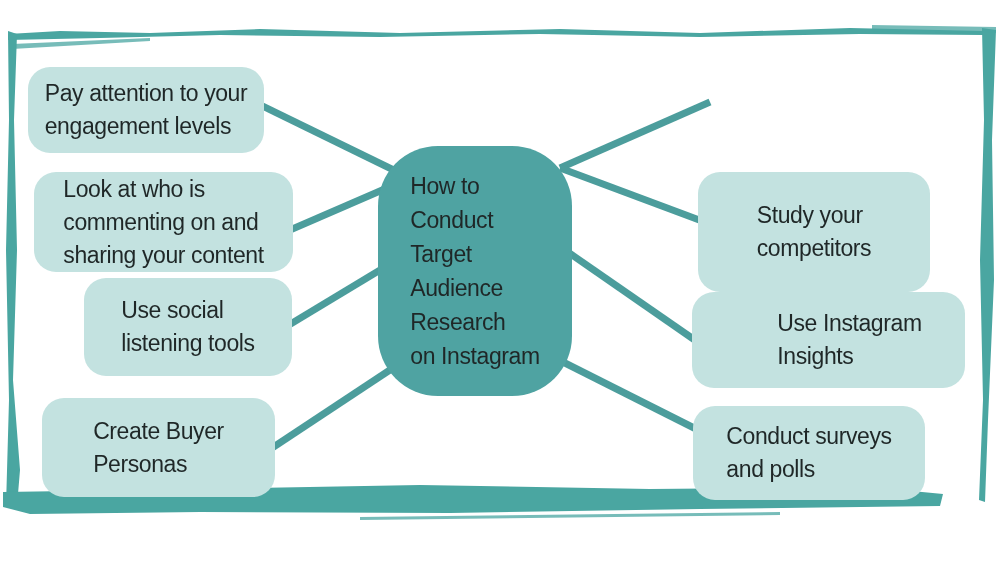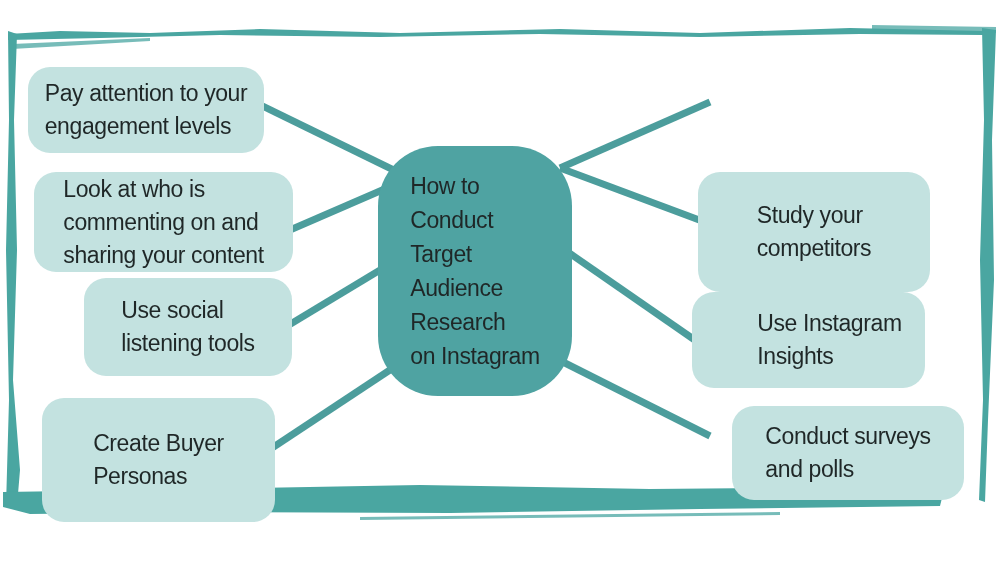--- a/index.html
+++ b/index.html
@@ -57,25 +57,25 @@
   .box {
     background: var(--box-fill, #c3e2e0);
     border-radius: 22px;
     font-size: 23px;
     line-height: 33px;
     padding: 4px 6px;
   }
   .box-l1 { left: 28px;  top: 67px;  width: 236px; height: 86px; }
   .box-l2 { left: 34px;  top: 172px; width: 259px; height: 100px; }
   .box-l3 { left: 38px;  top: 278px; width: 208px; height: 98px; margin-left: 46px; }
-  .box-l4 { left: 42px;  top: 398px; width: 233px; height: 124px; }
+  .box-l4 { left: 42px;  top: 398px; width: 233px; height: 99px; }
   .box-r1 { left: 700px; top: 57px;  width: 235px; height: 93px; }
   .box-r2 { left: 698px; top: 172px; width: 232px; height: 120px; }
-  .box-r3 { left: 692px; top: 292px; width: 233px; height: 96px; padding-left: 48px; }
-  .box-r4 { left: 732px; top: 406px; width: 232px; height: 94px; }
+  .box-r3 { left: 692px; top: 292px; width: 273px; height: 96px; padding-left: 48px; }
+  .box-r4 { left: 693px; top: 406px; width: 232px; height: 94px; }
 </style>
 </head>
 <body>
 
 <div class="stage">
 
   <svg class="layer" viewBox="0 0 1000 564" aria-hidden="true">
 
     <g>
       <path class="frame-stroke" d="M8,34 L60,31 L150,33 L260,29 L400,33 L560,29 L700,33 L850,28 L983,31 L983,35 L860,34 L700,37 L540,34 L380,37 L220,35 L100,38 L8,40 Z"></path>

